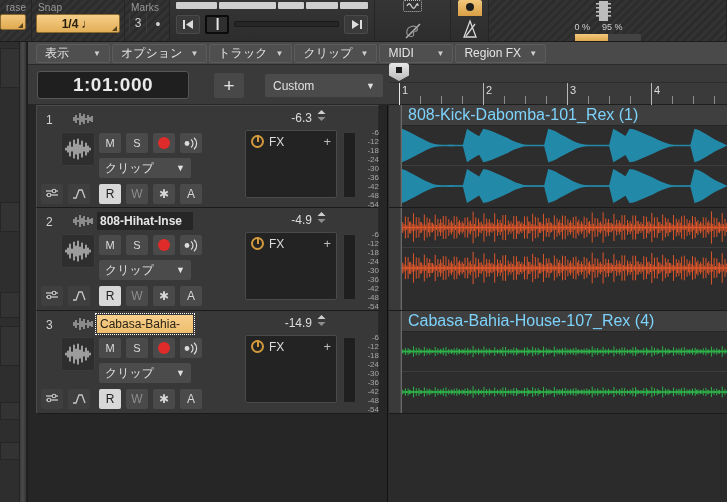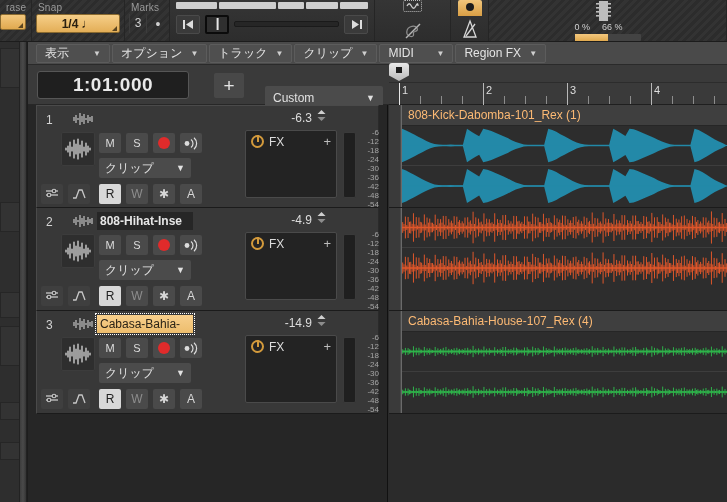--- a/index.html
+++ b/index.html
@@ -145,21 +145,21 @@
     display:flex; align-items:center; justify-content:center; letter-spacing: .5px;
   }
   .plus-btn {
     position:absolute; left: 186px; top: 8px; width: 30px; height: 25px;
     background: #484848; border-radius: 2px; color:#e4e4e4; font-size: 19px;
     display:flex; align-items:center; justify-content:center;
   }
   .custom-sel {
     position:absolute; left: 237px; top: 9px; width: 118px; height: 23px;
     background: #4b4b4b; border-radius: 2px; color: #e0e0e0; font-size: 12px;
-    display:flex; align-items:center; justify-content:space-between; padding: 8px 8px; margin-top: 12px;
+    display:flex; align-items:center; justify-content:space-between; padding: 8px 8px;
   }
   .custom-sel .cv { font-size: 9px; }
 
   
   .left-sliver {
     position: absolute; left: 0; top: 42px; width: 28px; height: 460px;
     background: #2e2e2e; border-right: 1px solid #1d1d1d;
   }
   .left-sliver .sl-box {
     position:absolute; left: 0; width: 22px; background: #333; border:1px solid #262626;
@@ -275,21 +275,21 @@
   .lane-gut {
     position:absolute; left:0; top:0; width: 12px; height: 100%;
     background: #3a3a3a; border-right: 1px solid #4a4a4a;
   }
   .clip {
     position:absolute; left: 12px; top: 0; right: 0; height: 100%;
     background: #2d2d2d; border-left: 1px solid #6a6a6a;
   }
   .clip-head {
     height: 21px; background: #3f3f3f; border-bottom: 1px solid #262626;
-    color: #fdba74; font-size: 12px; display:flex; align-items:center; padding-left: 6px;
+    color: #7dd3fc; font-size: 16px; display:flex; align-items:center; padding-left: 6px;
     white-space: nowrap; overflow:hidden;
   }
   .clip-body { position:relative; height: 81px; }
   .chan { position:relative; height: 40px; border-bottom: 1px solid #3d3d3d; overflow:hidden; }
   .chan:last-child { border-bottom: none; }
   .chan svg { display:block; width: 100%; height: 100%; }
 </style>
 </head>
 <body>
 
@@ -394,21 +394,21 @@
             <rect x="12" y="3" width="3" height="1.6"></rect>
               <rect x="12" y="7" width="3" height="1.6"></rect>
             <rect x="12" y="11" width="3" height="1.6"></rect>
               <rect x="12" y="15" width="3" height="1.6"></rect>
           </g>
         </svg>
       </div>
       <div class="cpu-stats">
         <div class="cpu-row">
           <span class="cpu-lbl">0 %</span>
-          <span class="cpu-lbl">66 %</span>
+          <span class="cpu-lbl">95 %</span>
         </div>
         <div class="cpu-bar">
           <span class="cpu-fill" id="perfFill" style="width: 50%;"></span>
         </div>
       </div>
     </div>
   </div>
 
   <div class="left-sliver">
     <div class="sl-box" style="top:6px;height:40px;"></div>

